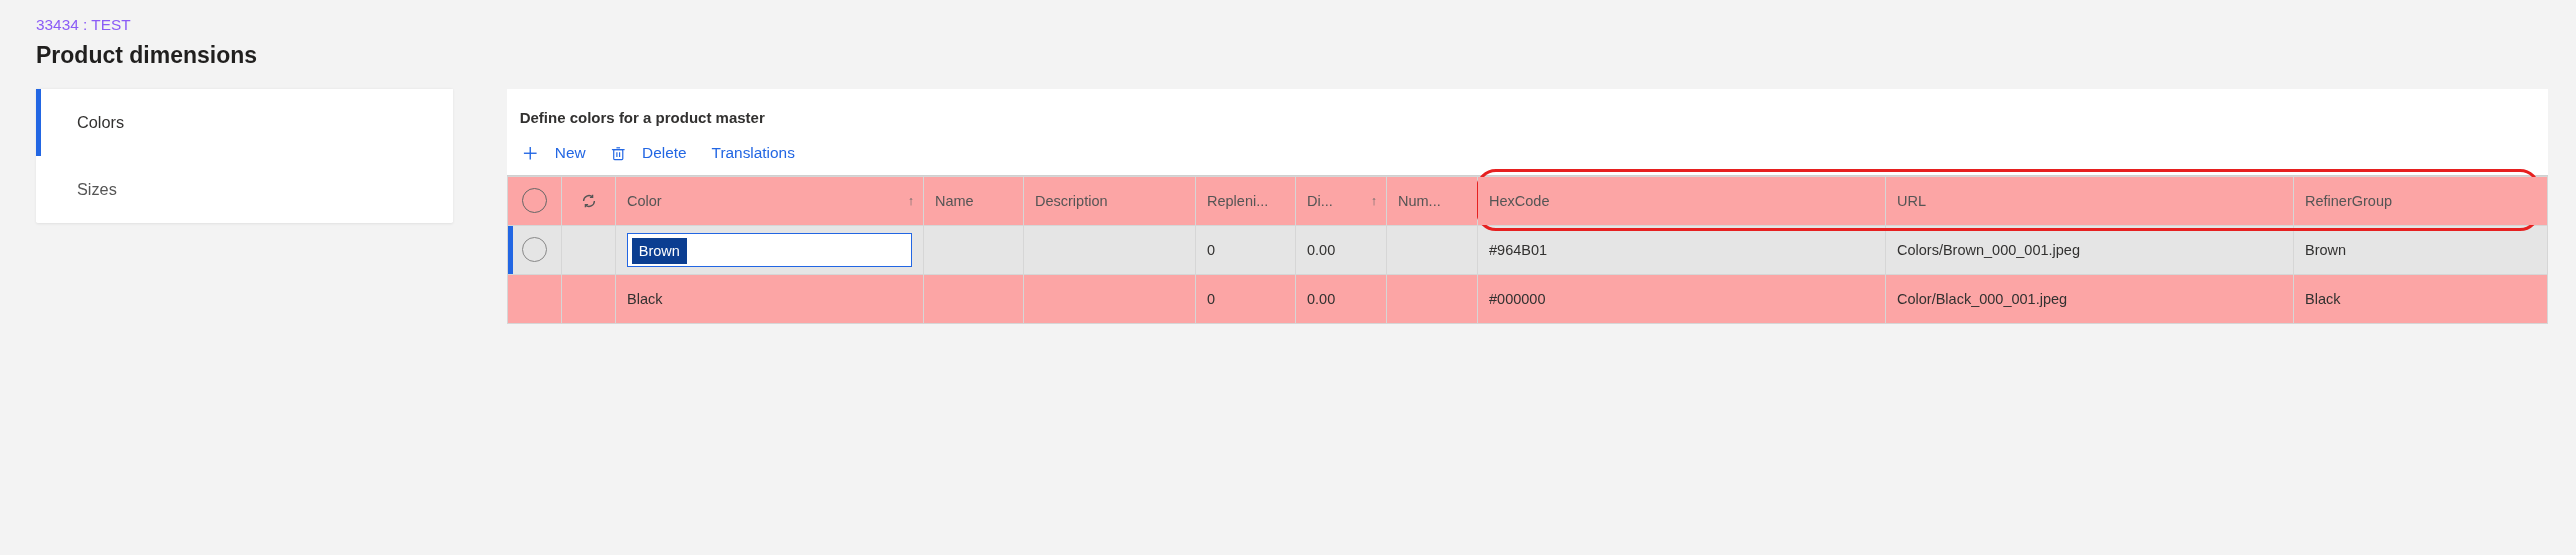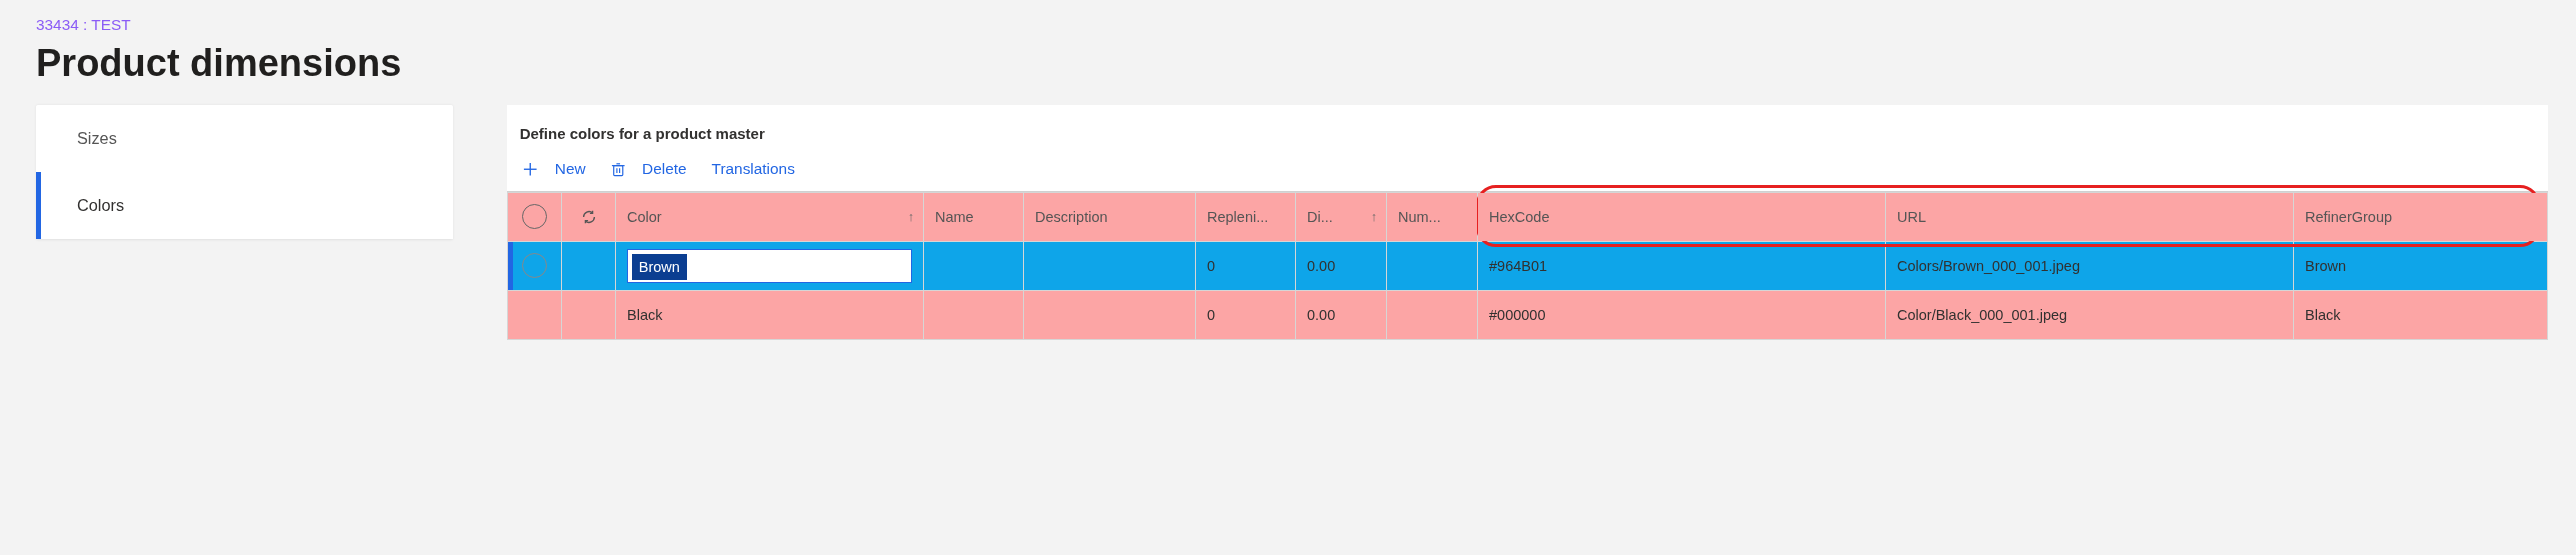--- a/index.html
+++ b/index.html
@@ -13,21 +13,21 @@
   }
   .page {
     padding: 16.3px 36px 36px 36px;
   }
   .breadcrumb {
     font-size: 15.4px;
     color: #8b5cf6;
     margin-bottom: 5.4px;
   }
   .page-title {
-    font-size: 38px;
+    font-size: 23px;
     font-weight: 600;
     color: #201f1e;
     margin: 8px 0 20px 0;
   }
   .body-row {
     display: flex;
     align-items: flex-start;
     gap: 54px;
   }
   .tabs {
@@ -120,21 +120,21 @@
   col.refiner  { width: 254px; }
   .circle {
     width: 25px; height: 25px;
     border: 1.4px solid #888;
     border-radius: 50%;
     display: block;
     margin: auto;
   }
   th .circle { border-color: #666; }
   .refresh-icon { display:block; margin:auto; }
-  tr.selected td { background: #0ea5e9; }
+  tr.selected td { background: #e5e5e5; }
   tr.selected td:first-child { position: relative; }
   tr.selected td:first-child::before {
     content: "";
     position: absolute;
     left: -0.9px; top: -0.9px; bottom: -0.9px;
     width: 5.4px;
     background: #2266E3;
   }
   .cell-input-wrap {
     display: block;
@@ -190,25 +190,25 @@
 <body>
 
 <div class="page">
 
   <div class="breadcrumb">33434 : TEST</div>
   <h1 class="page-title">Product dimensions</h1>
 
   <div class="body-row">
 
     <div class="tabs">
+      <div class="tab active">
+        <span>Colors</span>
+      </div>
       <div class="tab">
         <span>Sizes</span>
-      </div>
-      <div class="tab active">
-        <span>Colors</span>
       </div>
     </div>
 
     <div class="main">
 
       <div class="main-title">Define colors for a product master</div>
 
       <div class="toolbar">
         <div class="tool">
           <svg width="14.5" height="14.5" viewBox="0 0 16 16" fill="none" stroke-width="1.5">

